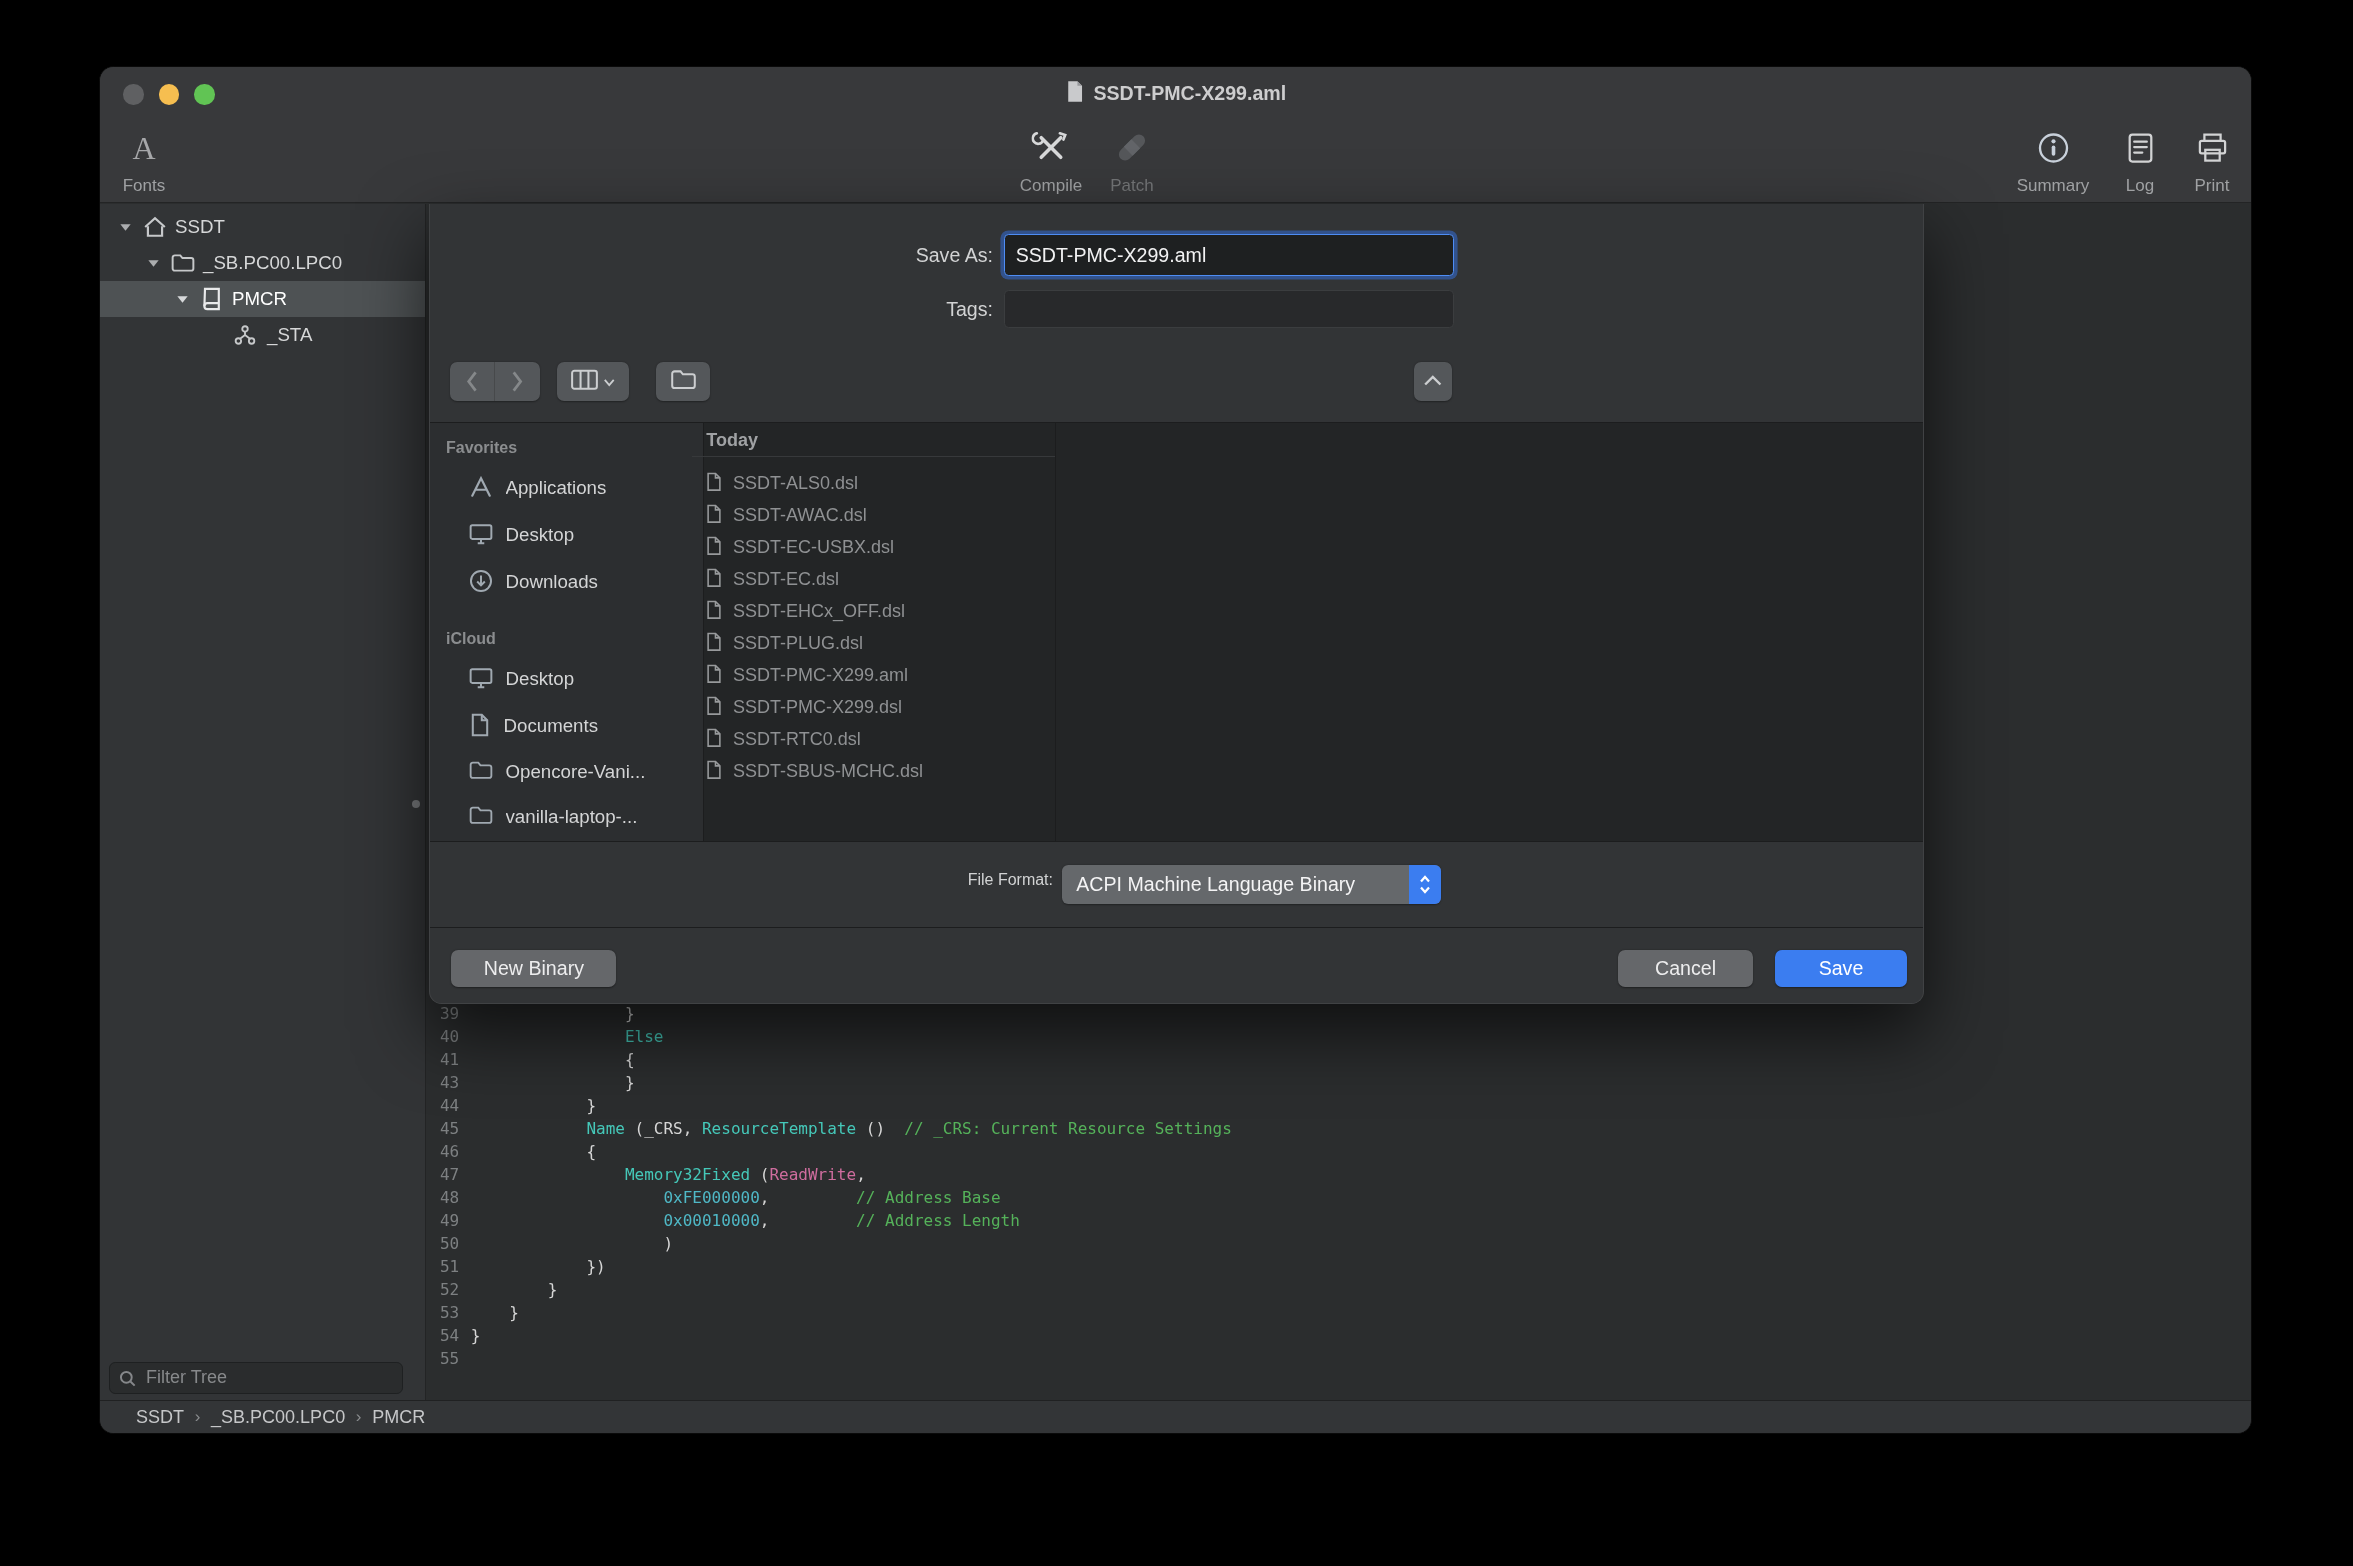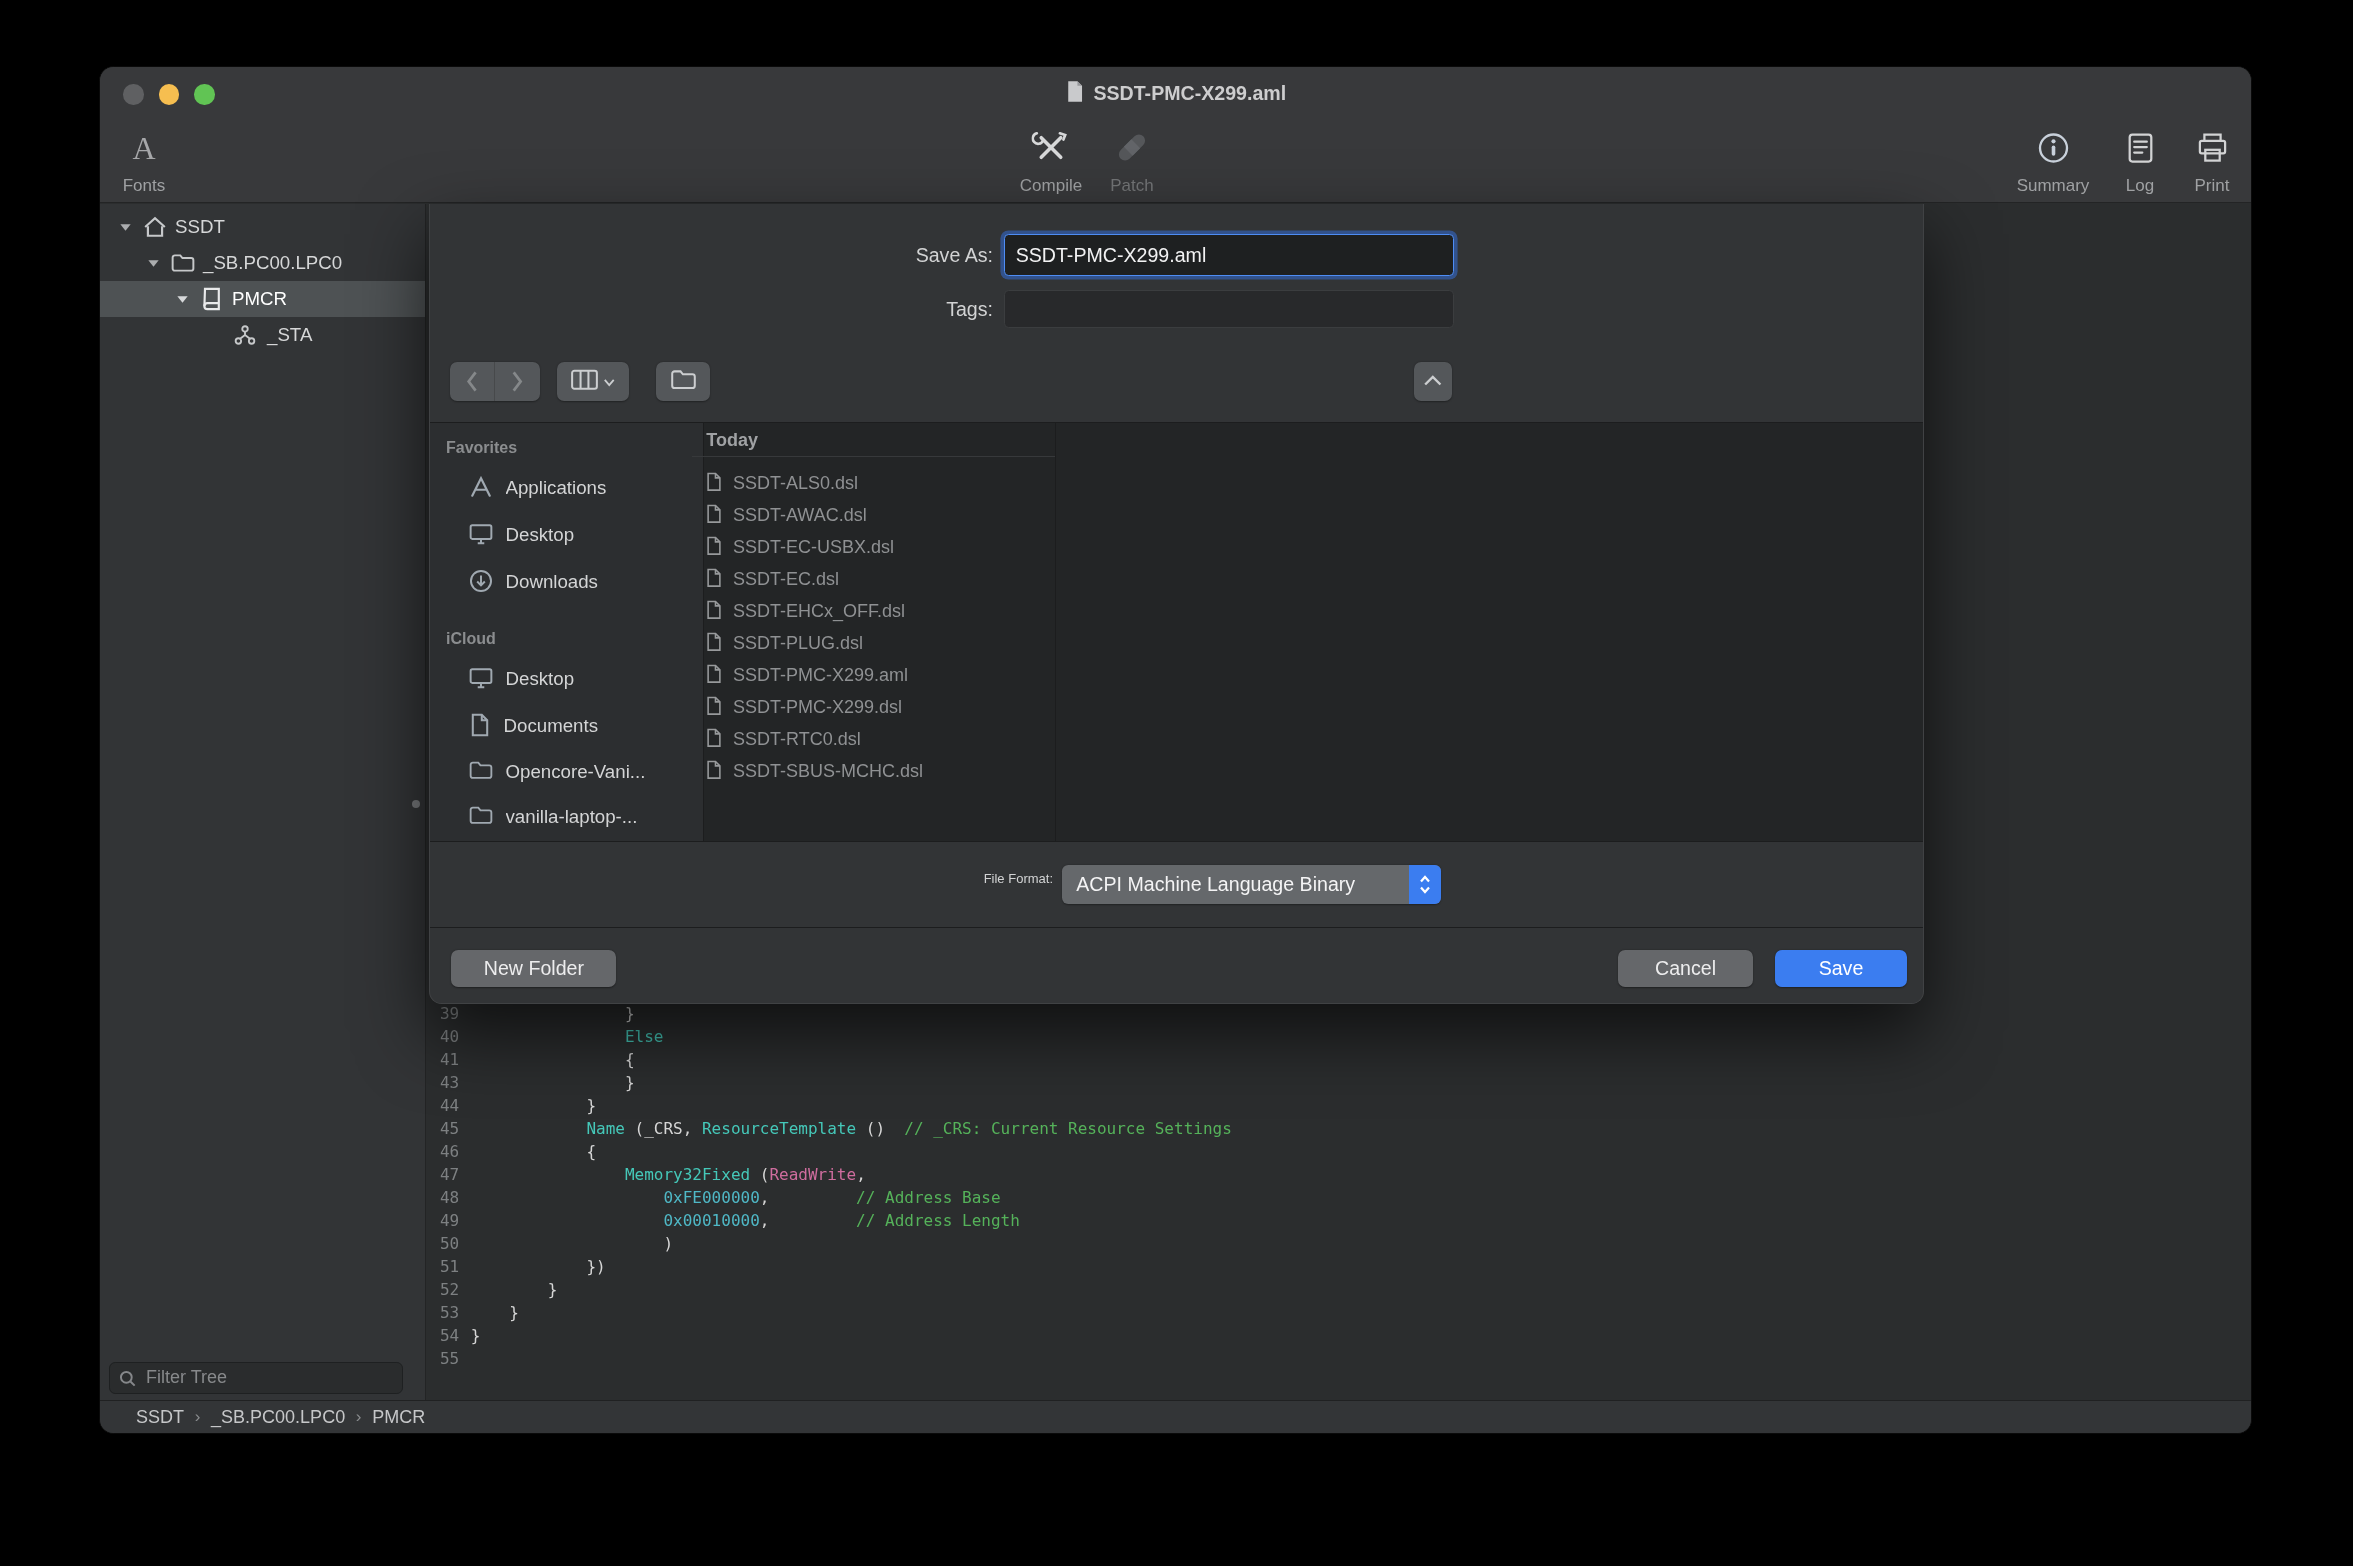--- a/index.html
+++ b/index.html
@@ -77,21 +77,21 @@
   .side-row .slabel{font-size:18.7px;color:#d4d5d6;white-space:nowrap;overflow:hidden}
   .b-files{position:absolute;left:262px;top:0;width:364px;height:100%;border-right:0.9px solid #1c1d1e}
   .files-header{position:absolute;left:0;top:0;width:100%;height:34px;line-height:34px;padding-left:14.3px;font-size:18px;font-weight:700;color:#a0a2a4;border-bottom:0.9px solid #37393b}
   .file-list{position:absolute;left:0;top:44px;right:0}
   .file-row{height:32px;display:flex;align-items:center;padding-left:14.3px;gap:10.7px}
   .file-name{font-size:18px;color:#8f9193;white-space:nowrap}
   .b-empty{position:absolute;left:640px;top:0;right:0;height:100%}
 
   
   .format-band{position:absolute;left:0;top:639px;width:100%;height:85px;border-bottom:0.9px solid #1c1d1e}
-  .format-label{position:absolute;left:0;top:28px;width:623px;text-align:right;font-size:13px;color:#d2d3d4}
+  .format-label{position:absolute;left:0;top:28px;width:623px;text-align:right;font-size:16px;color:#d2d3d4}
   .format-popup{position:absolute;left:632px;top:22px;width:379px;height:39px;background:#65686b;border-radius:6.2px;box-shadow:0 0.9px 1.8px rgba(0,0,0,.35)}
   .format-popup .flabel{position:absolute;left:14.3px;top:0;line-height:39px;font-size:19.6px;color:#f4f4f5;white-space:nowrap}
   .format-popup .fstep{position:absolute;right:0;top:0;width:32px;height:39px;background:#3b7df0;border-radius:0 6.2px 6.2px 0;display:flex;align-items:center;justify-content:center}
 
   
   .btn{position:absolute;top:746px;height:37px;border-radius:7.1px;font-size:19.6px;display:flex;align-items:center;justify-content:center;color:#ededee;background:#65676a;box-shadow:0 0.9px 1.8px rgba(0,0,0,.4)}
   .btn-newfolder{left:21.4px;width:165px}
   .btn-cancel{left:1188px;width:135px}
   .btn-save{left:1345px;width:132px;background:#3b7df0;color:#fff}
 </style>
@@ -497,20 +497,20 @@
           <span class="flabel">ACPI Machine Language Binary</span>
           <span class="fstep">
               <svg width="16" height="23" viewBox="0 0 16 22">
                 <path d="M4 8l4-4.5L12 8" stroke="#fff" stroke-width="2.2" fill="none"></path>
                 <path d="M4 14l4 4.5 4-4.5" stroke="#fff" stroke-width="2.2" fill="none"></path>
               </svg>
             </span>
         </div>
       </div>
 
-      <div class="btn btn-newfolder">New Folder</div>
+      <div class="btn btn-newfolder">New Binary</div>
       <div class="btn btn-cancel">Cancel</div>
       <div class="btn btn-save">Save</div>
     </div>
 
   </div>
 </div>
 
 
 </body></html>

